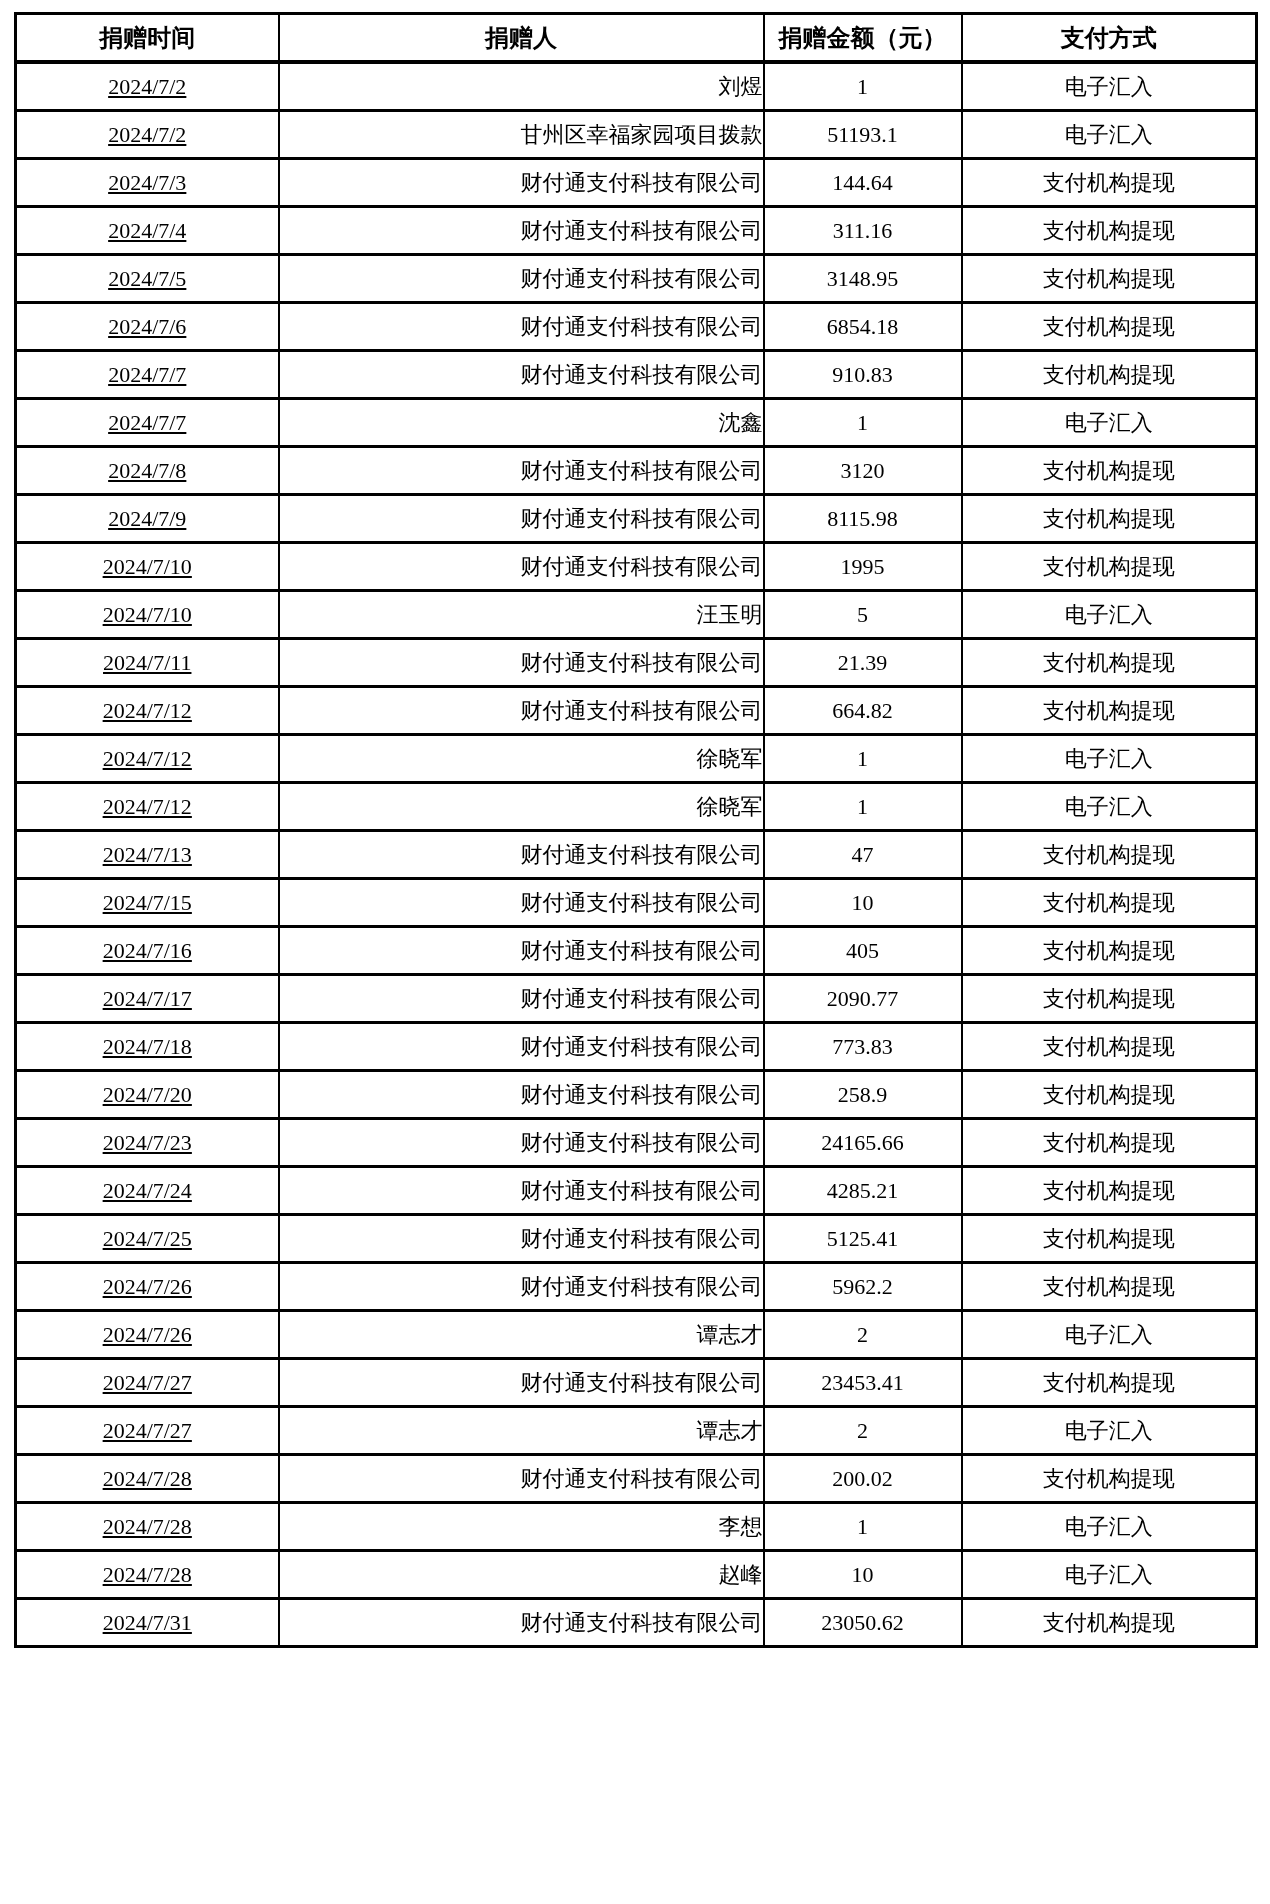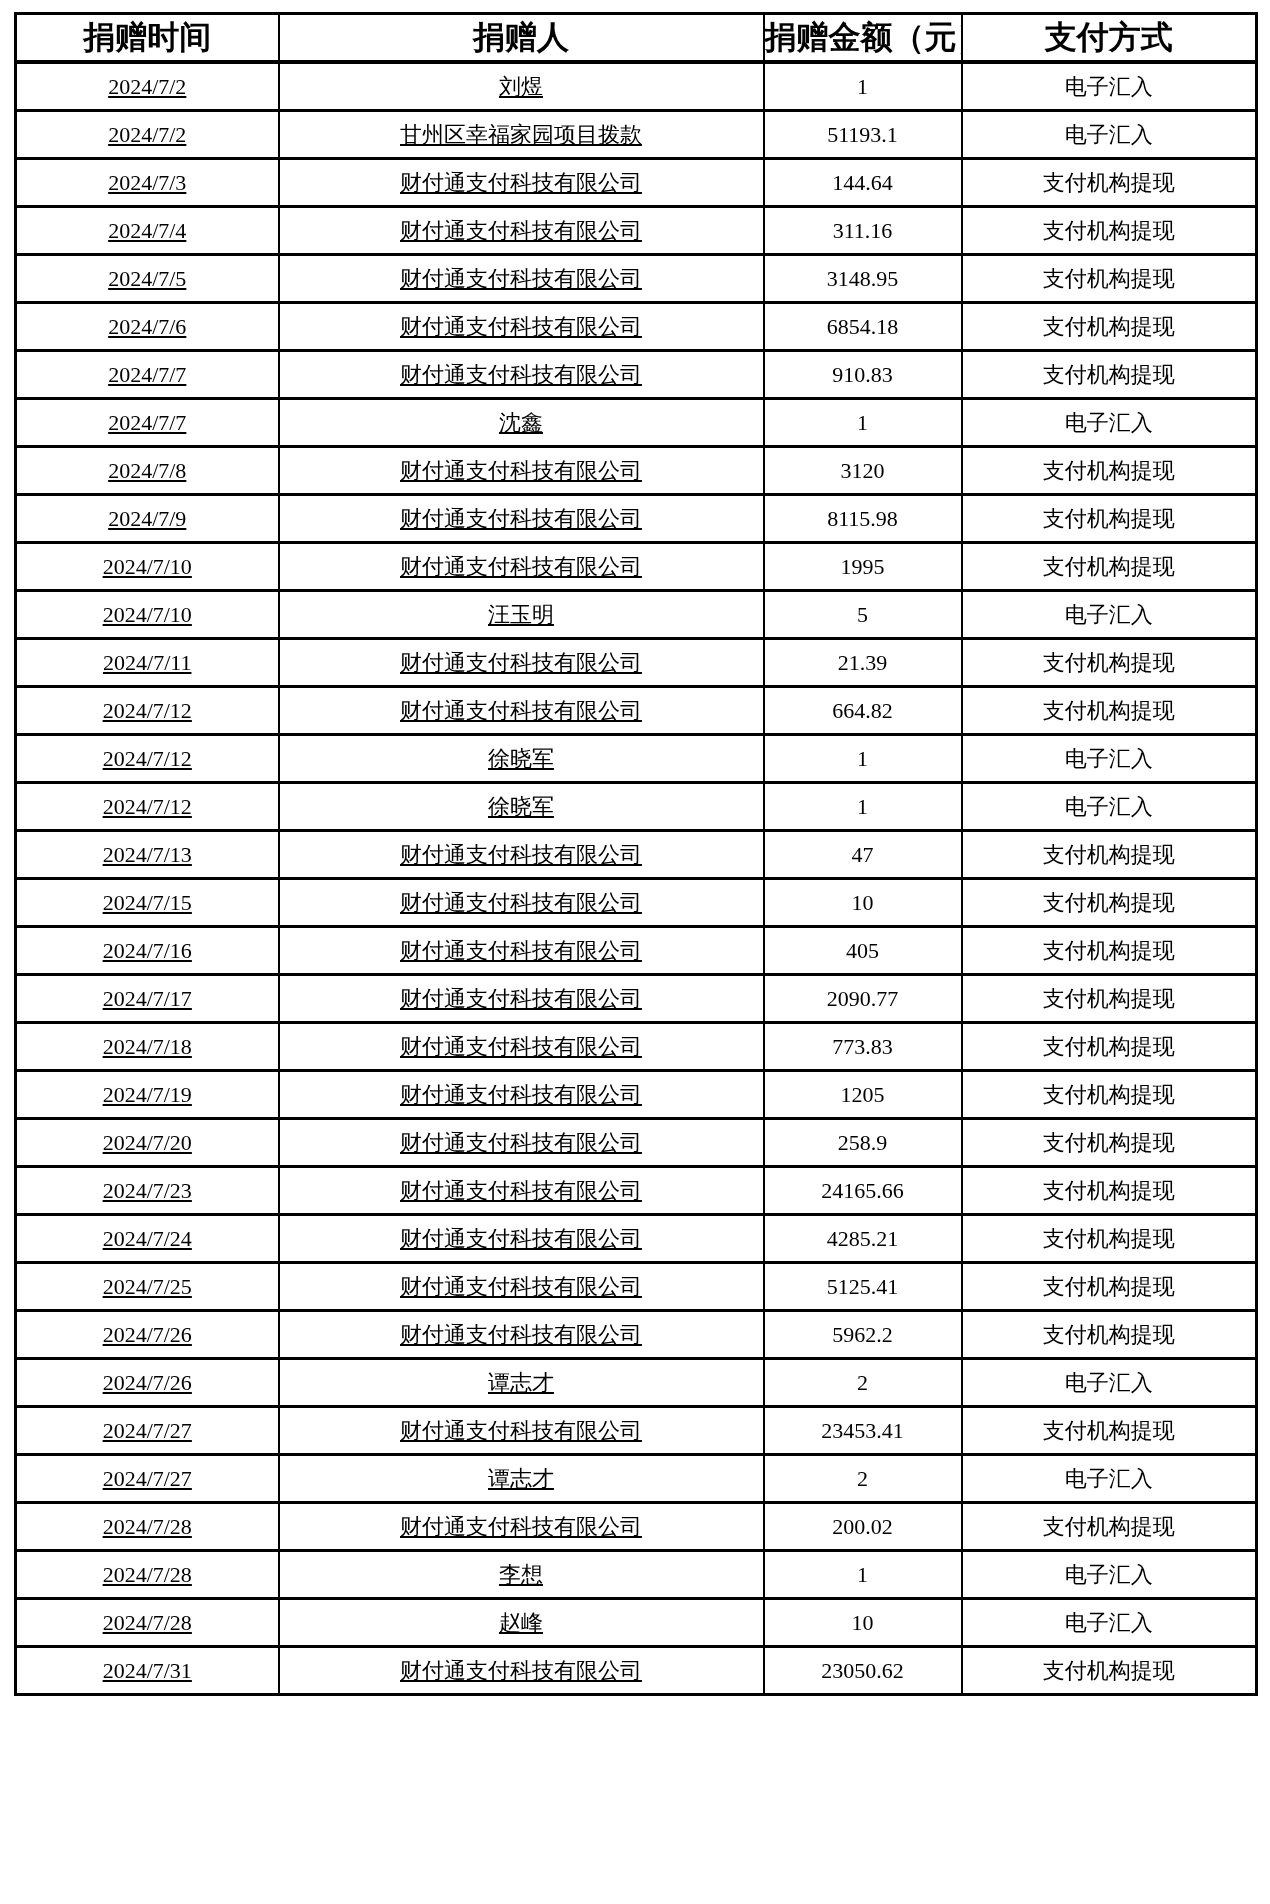--- a/index.html
+++ b/index.html
@@ -30,28 +30,28 @@
     border-bottom: 3px solid #000000;
     height: 45px;
     padding: 0;
     vertical-align: middle;
     white-space: nowrap;
     overflow: hidden;
   }
   table.donation thead th {
     border-bottom: 4px solid #000000;
     font-weight: bold;
-    font-size: 32px;
+    font-size: 24px;
     font-family: Liberation Mono, monospace;
   }
   table.donation td {
     font-size: 22px;
   }
   td.c-date   { text-align: center; text-decoration: underline; }
-  td.c-donor  { text-align: center; padding-left: 7px; text-decoration: underline; }
+  td.c-donor  { text-align: right; padding-left: 7px; }
   td.c-amount { text-align: center; }
   td.c-method { text-align: center; }
   col.w-date   { width: 263px; }
   col.w-donor  { width: 485px; }
   col.w-amount { width: 198px; }
   col.w-method { width: 295px; }
 </style>
 </head>
 <body>
 
@@ -191,26 +191,20 @@
         <td class="c-amount">2090.77</td>
         <td class="c-method">支付机构提现</td>
       </tr>
       <tr>
         <td class="c-date">2024/7/18</td>
         <td class="c-donor">财付通支付科技有限公司</td>
         <td class="c-amount">773.83</td>
         <td class="c-method">支付机构提现</td>
       </tr>
       <tr>
-        <td class="c-date">2024/7/19</td>
-        <td class="c-donor">财付通支付科技有限公司</td>
-        <td class="c-amount">1205</td>
-        <td class="c-method">支付机构提现</td>
-      </tr>
-      <tr>
         <td class="c-date">2024/7/20</td>
         <td class="c-donor">财付通支付科技有限公司</td>
         <td class="c-amount">258.9</td>
         <td class="c-method">支付机构提现</td>
       </tr>
       <tr>
         <td class="c-date">2024/7/23</td>
         <td class="c-donor">财付通支付科技有限公司</td>
         <td class="c-amount">24165.66</td>
         <td class="c-method">支付机构提现</td>

